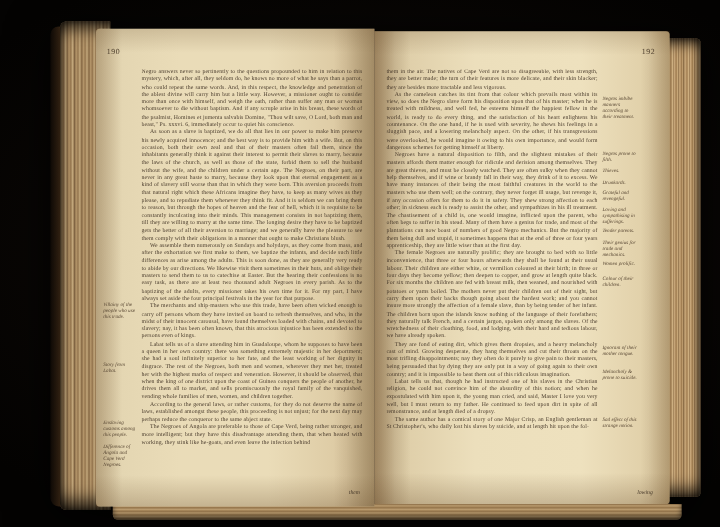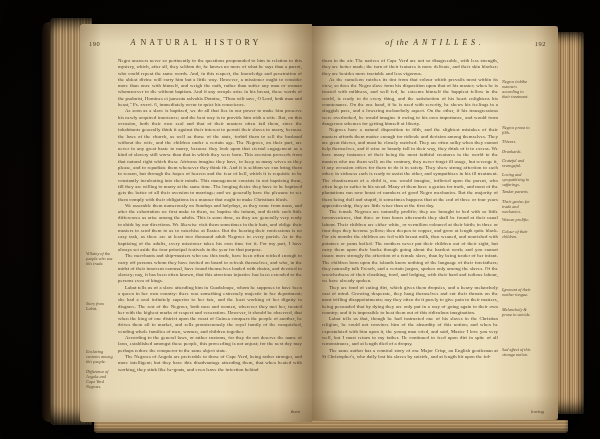--- a/index.html
+++ b/index.html
@@ -58,46 +58,40 @@
 
 <div class="scene">
   <div class="book">
     <div class="cover-left"></div>
     <div class="edges-left"></div>
     <div class="edges-bottom"></div>
     <div class="edges-right"></div>
 
     <div class="page page-left">
       <span class="folio" style="left:9px; top:16px;">190</span>
-      <div class="runhead runhead-left" style="top:14px;">
-        <span class="lead">A</span><span class="rest">NATURAL HISTORY</span>
-      </div>
       <div class="bodycol" style="left:38px; top:34px; width:184px; height:358px;">
         <p class="noindent">Negro answers never so pertinently to the questions propounded to him in relation to this mystery, which, after all, they seldom do, he knows no more of what he says than a parrot, who could repeat the same words. And, in this respect, the knowledge and penetration of the ablest divine will carry him but a little way. However, a missioner ought to consider more than once with himself, and weigh the oath, rather than suffer any man or woman whomsoever to die without baptism. And if any scruple arise in his breast, these words of the psalmist, Homines et jumenta salvabis Domine, "Thou wilt save, O Lord, both man and beast," Ps. xxxvi. 6, immediately occur to quiet his conscience.</p>
         <p>As soon as a slave is baptized, we do all that lies in our power to make him preserve his newly acquired innocence; and the best way is to provide him with a wife. But, on this occasion, both their own zeal and that of their masters often fail them, since the inhabitants generally think it against their interest to permit their slaves to marry, because the laws of the church, as well as those of the state, forbid them to sell the husband without the wife, and the children under a certain age. The Negroes, on their part, are never in any great haste to marry, because they look upon that eternal engagement as a kind of slavery still worse than that in which they were born. This aversion proceeds from that natural right which these Africans imagine they have, to keep as many wives as they please, and to repudiate them whenever they think fit. And it is seldom we can bring them to reason, but through the hopes of heaven and the fear of hell, which it is requisite to be constantly inculcating into their minds. This management consists in not baptizing them, till they are willing to marry at the same time. The longing desire they have to be baptized gets the better of all their aversion to marriage; and we generally have the pleasure to see them comply with their obligations in a manner that ought to make Christians blush.</p>
         <p>We assemble them numerously on Sundays and holydays, as they come from mass, and after the exhortation we first make to them, we baptize the infants, and decide such little differences as arise among the adults. This is soon done, as they are generally very ready to abide by our directions. We likewise visit them sometimes in their huts, and oblige their masters to send them to us to catechise at Easter. But the hearing their confessions is no easy task, as there are at least two thousand adult Negroes in every parish. As to the baptizing of the adults, every missioner takes his own time for it. For my part, I have always set aside the four principal festivals in the year for that purpose.</p>
         <p>The merchants and ship-masters who use this trade, have been often wicked enough to carry off persons whom they have invited on board to refresh themselves, and who, in the midst of their innocent carousal, have found themselves loaded with chains, and devoted to slavery; nay, it has been often known, that this atrocious injustice has been extended to the persons even of kings.</p>
         <p>Labat tells us of a slave attending him in Guadaloupe, whom he supposes to have been a queen in her own country: there was something extremely majestic in her deportment; she had a soul infinitely superior to her fate, and the least working of her dignity in disgrace. The rest of the Negroes, both men and women, wherever they met her, treated her with the highest marks of respect and veneration. However, it should be observed, that when the king of one district upon the coast of Guinea conquers the people of another, he drives them all to market, and sells promiscuously the royal family of the vanquished, vending whole families of men, women, and children together.</p>
         <p>According to the general laws, or rather customs, for they do not deserve the name of laws, established amongst these people, this proceeding is not unjust; for the next day may perhaps reduce the conqueror to the same abject state.</p>
         <p>The Negroes of Angola are preferable to those of Cape Verd, being rather stronger, and more intelligent; but they have this disadvantage attending them, that when heated with working, they stink like he-goats, and even leave the infection behind</p>
       </div>
       <div class="mnotes-left">
         <div class="mnote" style="left:6px; top:228px;">Villainy of the people who use this trade.</div>
         <div class="mnote" style="left:6px; top:278px;">Story from Labat.</div>
         <div class="mnote" style="left:6px; top:326px;">Enslaving customs among this people.</div>
         <div class="mnote" style="left:6px; top:346px;">Difference of Angola and Cape Verd Negroes.</div>
       </div>
       <span class="catchword" style="right:12px; bottom:8px;">them</span>
     </div>
 
     <div class="page page-right">
       <span class="folio" style="right:12px; top:14px;">192</span>
-      <div class="runhead runhead-right" style="top:12px;">
-        <span class="lead">of the</span><span class="rest">ANTILLES.</span>
-      </div>
       <div class="bodycol" style="left:10px; top:32px; width:176px; height:352px;">
         <p class="noindent">them in the air. The natives of Cape Verd are not so disagreeable, with less strength, they are better made; the turn of their features is more delicate, and their skin blacker; they are besides more tractable and less vigorous.</p>
         <p>As the cameleon catches its tint from that colour which prevails most within its view, so does the Negro slave form his disposition upon that of his master; when he is treated with mildness, and well fed, he esteems himself the happiest fellow in the world, is ready to do every thing, and the satisfaction of his heart enlightens his countenance. On the one hand, if he is used with severity, he shews his feelings in a sluggish pace, and a lowering melancholy aspect. On the other, if his transgressions were overlooked, he would imagine it owing to his own importance, and would form dangerous schemes for getting himself at liberty.</p>
         <p>Negroes have a natural disposition to filth, and the slightest mistakes of their masters affords them matter enough for ridicule and derision among themselves. They are great thieves, and must be closely watched. They are often sulky when they cannot help themselves, and if wine or brandy fall in their way, they drink of it to excess. We have many instances of their being the most faithful creatures in the world to the masters who use them well; on the contrary, they never forget ill usage, but revenge it, if any occasion offers for them to do it in safety. They shew strong affection to each other; in sickness each is ready to assist the other, and sympathizes in his ill treatment. The chastisement of a child is, one would imagine, inflicted upon the parent, who often begs to suffer in his stead. Many of them have a genius for trade, and most of the plantations can now boast of numbers of good Negro mechanics. But the majority of them being dull and stupid, it sometimes happens that at the end of three or four years apprenticeship, they are little wiser than at the first day.</p>
         <p>The female Negroes are naturally prolific; they are brought to bed with so little inconvenience, that three or four hours afterwards they shall be found at their usual labour. Their children are either white, or vermilion coloured at their birth; in three or four days they become yellow; then deepen to copper, and grow at length quite black. For six months the children are fed with breast milk, then weaned, and nourished with potatoes or yams boiled. The mothers never put their children out of their sight, but carry them upon their backs though going about the hardest work; and you cannot insure more strongly the affection of a female slave, than by being tender of her infant. The children born upon the islands know nothing of the language of their forefathers; they naturally talk French, and a certain jargon, spoken only among the slaves. Of the wretchedness of their cloathing, food, and lodging, with their hard and tedious labour, we have already spoken.</p>
         <p>They are fond of eating dirt, which gives them dropsies, and a heavy melancholy cast of mind. Growing desperate, they hang themselves and cut their throats on the most trifling disappointments; nay they often do it purely to give pain to their masters, being persuaded that by dying they are only put in a way of going again to their own country; and it is impossible to beat them out of this ridiculous imagination.</p>
         <p>Labat tells us that, though he had instructed one of his slaves in the Christian religion, he could not convince him of the absurdity of this notion; and when he expostulated with him upon it, the young man cried, and said, Master I love you very well, but I must return to my father. He continued to feed upon dirt in spite of all remonstrance, and at length died of a dropsy.</p>
         <p>The same author has a comical story of one Major Crisp, an English gentleman at St Christopher's, who daily lost his slaves by suicide, and at length hit upon the fol-</p>
       </div>
       <div class="mnotes-right">

